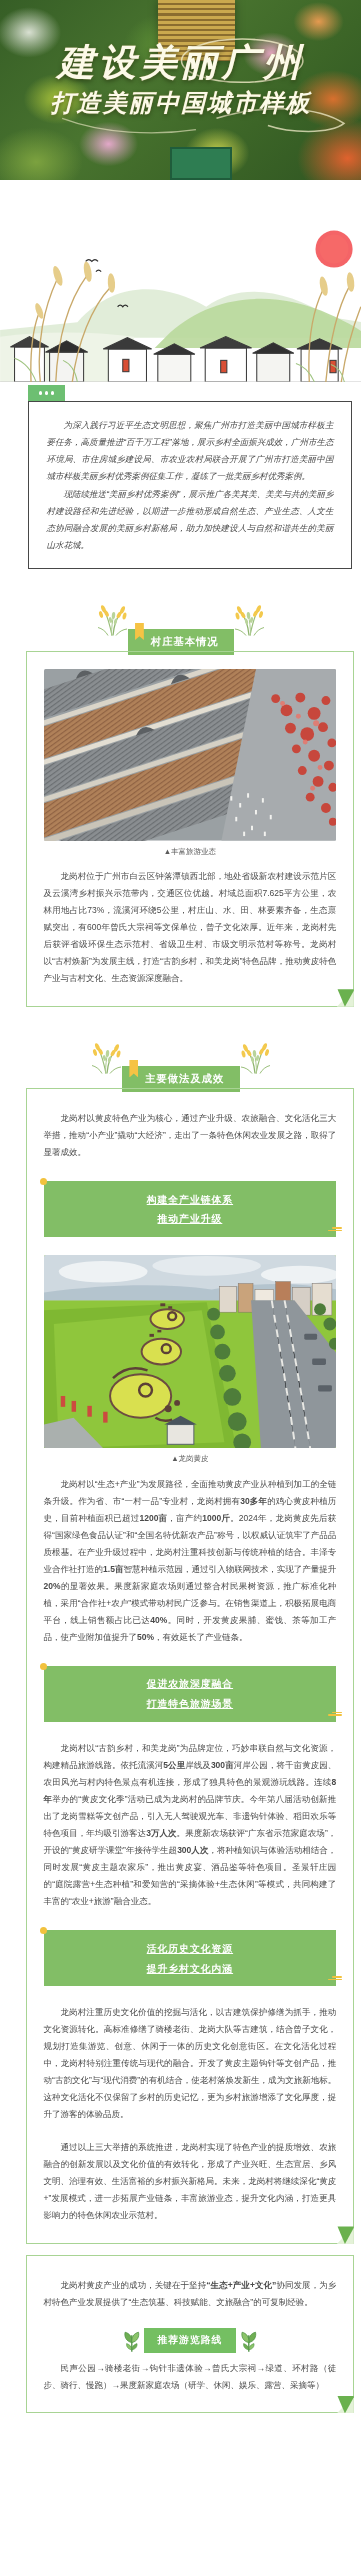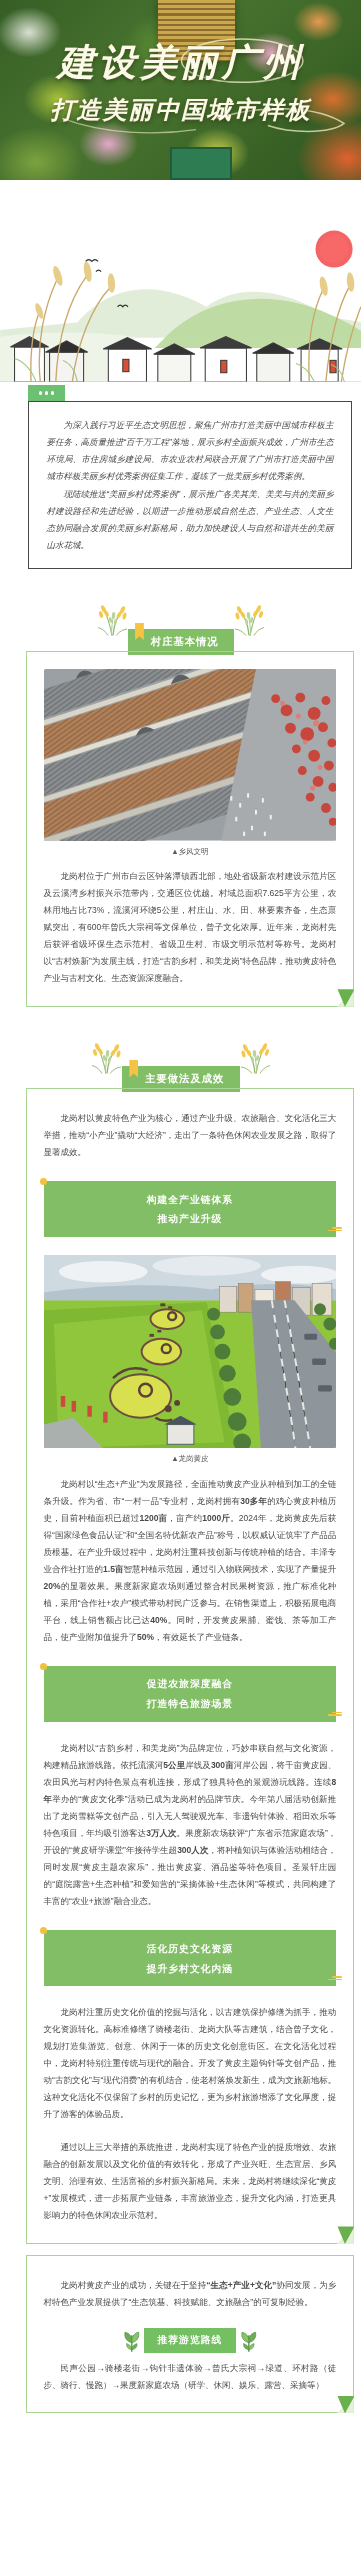--- a/index.html
+++ b/index.html
@@ -28,21 +28,21 @@
       linear-gradient(135deg,#365e26 0%,#49742f 40%,#3c6527 70%,#2f5522 100%);}
   .hero-pavilion{position:absolute;left:158px;top:0;width:77px;height:61px;
     background:repeating-linear-gradient(180deg,#caa94e 0 3.1px,#8a6d2f 3.1px 5.2px);
     box-shadow:0 0 9.3px rgba(0,0,0,.35);}
   .hero-pavilion2{position:absolute;left:170px;top:147px;width:62px;height:33px;
     background:#2e7d52;border:2.1px solid #1f5c3b;}
   .hero-swirl{position:absolute;left:0;top:0;}
   .hero-title1{position:absolute;left:0;top:38px;width:100%;text-align:center;
     font-size:37px;font-weight:700;font-style:italic;color:#fcfaе8;color:#fcfae8;
     letter-spacing:4.1px;text-shadow:0 1.5px 4.1px rgba(30,40,10,.55),0 0 1px #b9a75f;}
-  .hero-title2{position:absolute;left:0;top:94px;width:100%;text-align:center;
+  .hero-title2{position:absolute;left:0;top:87px;width:100%;text-align:center;
     font-size:24px;font-weight:700;font-style:italic;color:#fcfae8;
     letter-spacing:2.1px;text-shadow:0 1.5px 4.1px rgba(30,40,10,.55),0 0 1px #b9a75f;}
 
   
   .illustration{margin-top:34px;width:362px;height:168px;}
 
   
   .intro-tab{margin:3.1px 0 0 28px;width:37px;height:15.5px;background:var(--tab-green);
     display:flex;align-items:center;justify-content:center;gap:2.6px;}
   .intro-tab .dot{width:3.6px;height:3.6px;border-radius:50%;background:#fff;}
@@ -67,21 +67,21 @@
   .fold{position:absolute;right:-1px;bottom:-1px;width:18.5px;height:17.5px;}
   .fold .fold-light{position:absolute;inset:0;background:var(--fold-light);
     clip-path:polygon(100% 0,100% 100%,8% 100%);}
   .fold .fold-dark{position:absolute;inset:0;background:var(--fold-green);
     clip-path:polygon(12% 0,100% 0,100% 8%,52% 100%);}
   .photo{display:block;width:100%;height:auto;border-radius:1.5px;}
   .caption{margin:6.2px 0 11.3px 0;text-align:center;font-size:7.5px;color:var(--caption);}
 
   .green-banner{position:relative;background:var(--accent-green);color:#fff;
     margin:17.5px 0 17.5px 0;padding:8.2px 5.2px;text-align:center;}
-  .green-banner .bline{font-size:9.8px;font-weight:700;letter-spacing:1px;line-height:1.6;padding:2.1px 0;}
+  .green-banner .bline{font-size:9.8px;font-weight:700;letter-spacing:1px;line-height:1.6;padding:2.1px 0;text-decoration:underline;}
   .banner-dot{position:absolute;left:-3.6px;top:-3.6px;width:7.2px;height:7.2px;border-radius:50%;
     background:var(--accent-yellow);}
   .banner-dash{position:absolute;right:-5.2px;bottom:6.2px;width:13.4px;height:5.2px;}
   .banner-dash i{display:block;height:1.5px;border-radius:1px;background:var(--accent-yellow);margin:1px 0;}
   .banner-dash i:first-child{width:9.3px;margin-left:4.1px;}
 
   .gbox .para{margin-top:3.1px;}
   .gbox .para + .green-banner{margin-top:20.6px;}
 
   
@@ -287,21 +287,21 @@
         <rect x="412" y="252" width="4" height="9"></rect>
           <rect x="428" y="286" width="4" height="9"></rect>
         <rect x="388" y="300" width="4" height="9"></rect>
           <rect x="442" y="262" width="4" height="9"></rect>
         <rect x="458" y="296" width="4" height="9"></rect>
           <rect x="420" y="318" width="4" height="9"></rect>
         <rect x="446" y="330" width="4" height="9"></rect>
           <rect x="404" y="330" width="4" height="9"></rect>
       </g>
     </svg>
-    <div class="caption">▲乡风文明</div>
+    <div class="caption">▲丰富旅游业态</div>
     <p class="para">龙岗村位于广州市白云区钟落潭镇西北部，地处省级新农村建设示范片区及云溪湾乡村振兴示范带内，交通区位优越。村域总面积7.625平方公里，农林用地占比73%，流溪河环绕5公里，村庄山、水、田、林要素齐备，生态禀赋突出，有600年曾氏大宗祠等文保单位，曾子文化浓厚。近年来，龙岗村先后获评省级环保生态示范村、省级卫生村、市级文明示范村等称号。龙岗村以“古村焕新”为发展主线，打造“古韵乡村，和美龙岗”特色品牌，推动黄皮特色产业与古村文化、生态资源深度融合。</p>
     <span class="fold">
         <span class="fold-light"></span>
         <span class="fold-dark"></span>
       </span>
   </section>
 
   <div class="sec-header">
     <svg class="wheat" viewBox="0 0 76 72">
         <use href="#wheat-sym"></use>

